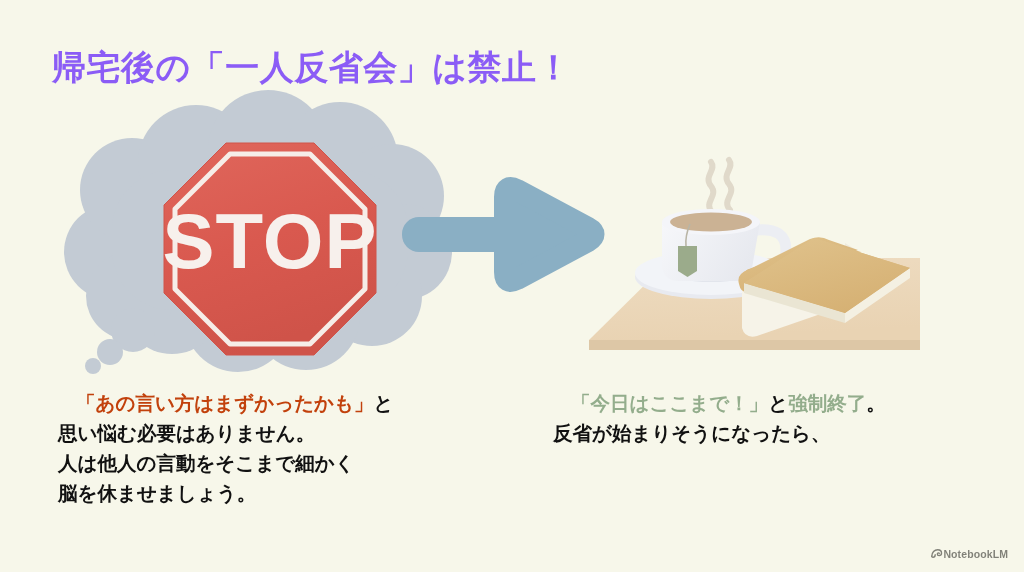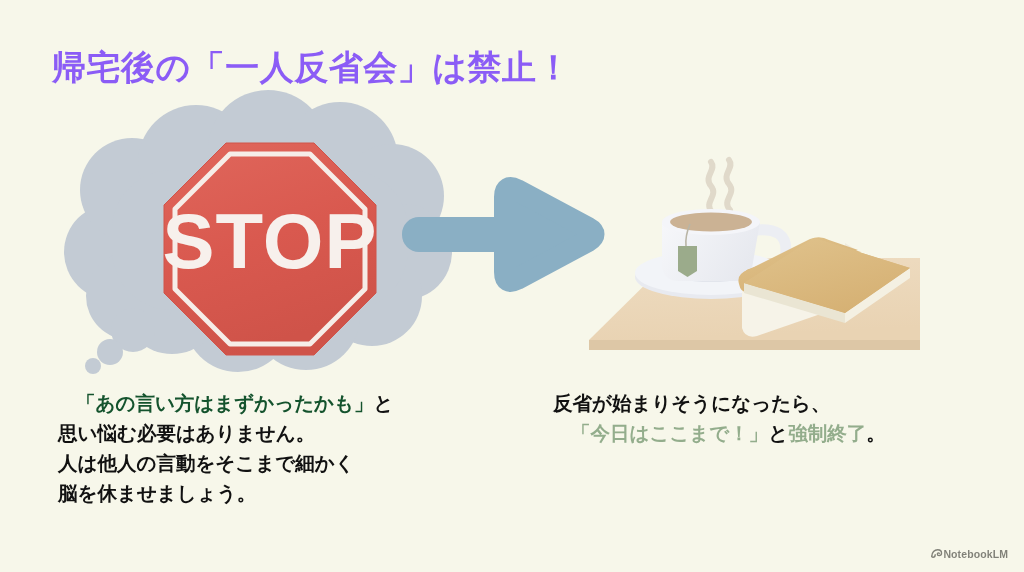--- a/index.html
+++ b/index.html
@@ -58,21 +58,21 @@
     top: 388px;
   }
   #right-block {
     left: 553px;
     top: 388px;
   }
   .ind {
     display: inline-block;
     width: 18px;
   }
-  .accent-blue { color: #14532d; margin-top: 31px; }
+  .accent-blue { color: #c2410c; margin-top: 31px; }
   .accent-green { color: #93ad8c; }
 
   
   #watermark {
     position: absolute;
     right: 16px;
     bottom: 12px;
     display: flex;
     align-items: center;
     gap: 0;
@@ -202,24 +202,24 @@
   <div id="left-block" class="body-block">
     <div>
       <span class="ind"></span><span class="accent-blue">「あの言い方はまずかったかも」</span><span>と</span>
     </div>
     <div>思い悩む必要はありません。</div>
     <div>人は他人の言動をそこまで細かく</div>
     <div>脳を休ませましょう。</div>
   </div>
 
   <div id="right-block" class="body-block">
-    <div>反省が始まりそうになったら、</div>
     <div>
       <span class="ind"></span><span class="accent-green">「今日はここまで！」</span><span>と</span><span class="accent-green">強制終了</span><span>。</span>
     </div>
+    <div>反省が始まりそうになったら、</div>
   </div>
 
   <div id="watermark">
     <svg width="13" height="13" viewBox="0 0 16 16" xmlns="http://www.w3.org/2000/svg">
       <path d="M2.2 11.4 C2.2 6.6 5.6 3.4 9.4 3.4 C12.4 3.4 14.2 5.2 14.2 7.4
                C14.2 9.3 12.9 10.6 11.2 10.6 C9.9 10.6 9.0 9.8 9.0 8.7
                C9.0 7.8 9.6 7.2 10.4 7.2 C11.0 7.2 11.4 7.6 11.4 8.1" fill="none" stroke="#3a3a34" stroke-width="1.7" stroke-linecap="round"></path>
       <path d="M2.2 11.4 C2.2 12.2 2.8 12.7 3.6 12.7 C5.2 12.7 6.4 11.4 6.4 9.6" fill="none" stroke="#3a3a34" stroke-width="1.7" stroke-linecap="round"></path>
     </svg>
     <span class="wm-label">NotebookLM</span>

